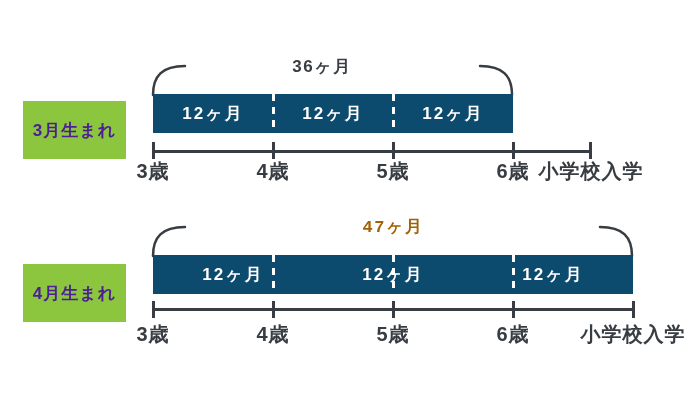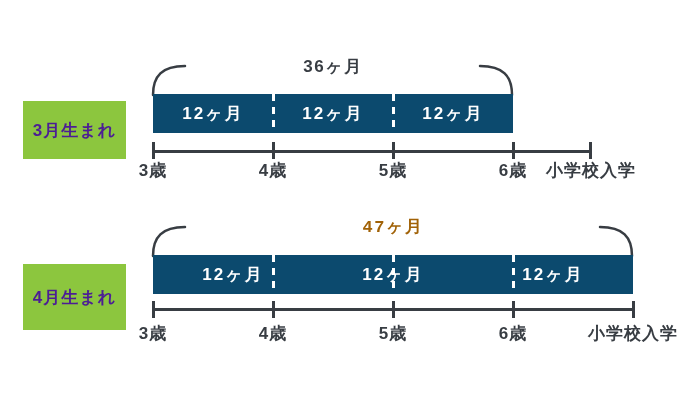--- a/index.html
+++ b/index.html
@@ -43,39 +43,39 @@
   }
   .separator{
     position:absolute;top:0;bottom:0;width:3px;
     background-image:repeating-linear-gradient(to bottom,#ffffff 0px,#ffffff 7px,transparent 7px,transparent 13px);
   }
   .axis-line{position:absolute;height:3px;background:#383d43;}
   .tick{position:absolute;width:3px;height:17px;background:#383d43;}
   .tick-label{
     position:absolute;
     transform:translateX(-50%);
-    font-size:17px;color:#383d43;
+    font-size:20px;color:#383d43;
     letter-spacing:1px;white-space:nowrap;
     line-height:18px;
   }
 </style>
 </head>
 <body>
 
 <div class="canvas">
 
   <section>
     <div class="row-label" style="left:23px;top:101px;width:103px;height:58px;">3月生まれ</div>
 
     <svg class="bracket" style="left:151px;top:64px;" width="363" height="33" viewBox="0 0 363 33">
       <path d="M2,31 C2,12 11,2 34,2"></path>
       <path d="M329,2 C352,2 361,12 361,31"></path>
     </svg>
 
-    <div class="duration dark" style="left:153px;top:57px;width:360px;">36ヶ月</div>
+    <div class="duration dark" style="left:142px;top:57px;width:360px;">36ヶ月</div>
 
     <div class="bar" style="left:153px;top:94px;width:360px;height:39px;">
       <div class="segment">12ヶ月</div>
       <div class="segment">12ヶ月</div>
       <div class="segment">12ヶ月</div>
       <div class="separator" style="left:118.5px;"></div>
       <div class="separator" style="left:238.5px;"></div>
     </div>
 
     <div class="axis-line" style="left:153px;top:150px;width:438px;"></div>
@@ -86,21 +86,21 @@
     <div class="tick" style="left:588.5px;top:142px;"></div>
 
     <div class="tick-label" style="left:153px;top:162px;">3歳</div>
     <div class="tick-label" style="left:273px;top:162px;">4歳</div>
     <div class="tick-label" style="left:393px;top:162px;">5歳</div>
     <div class="tick-label" style="left:513px;top:162px;">6歳</div>
     <div class="tick-label" style="left:591px;top:162px;">小学校入学</div>
   </section>
 
   <section>
-    <div class="row-label" style="left:23px;top:264px;width:103px;height:66px;text-align:center;">4月生まれ</div>
+    <div class="row-label" style="left:23px;top:264px;width:103px;height:58px;text-align:center;">4月生まれ</div>
 
     <svg class="bracket" style="left:151px;top:225px;" width="483" height="33" viewBox="0 0 483 33">
       <path d="M2,31 C2,12 11,2 34,2"></path>
       <path d="M449,2 C472,2 481,12 481,31"></path>
     </svg>
 
     <div class="duration red" style="left:153px;top:218px;width:480px;">47ヶ月</div>
 
     <div class="bar" style="left:153px;top:255px;width:480px;height:39px;">
       <div class="segment">12ヶ月</div>

